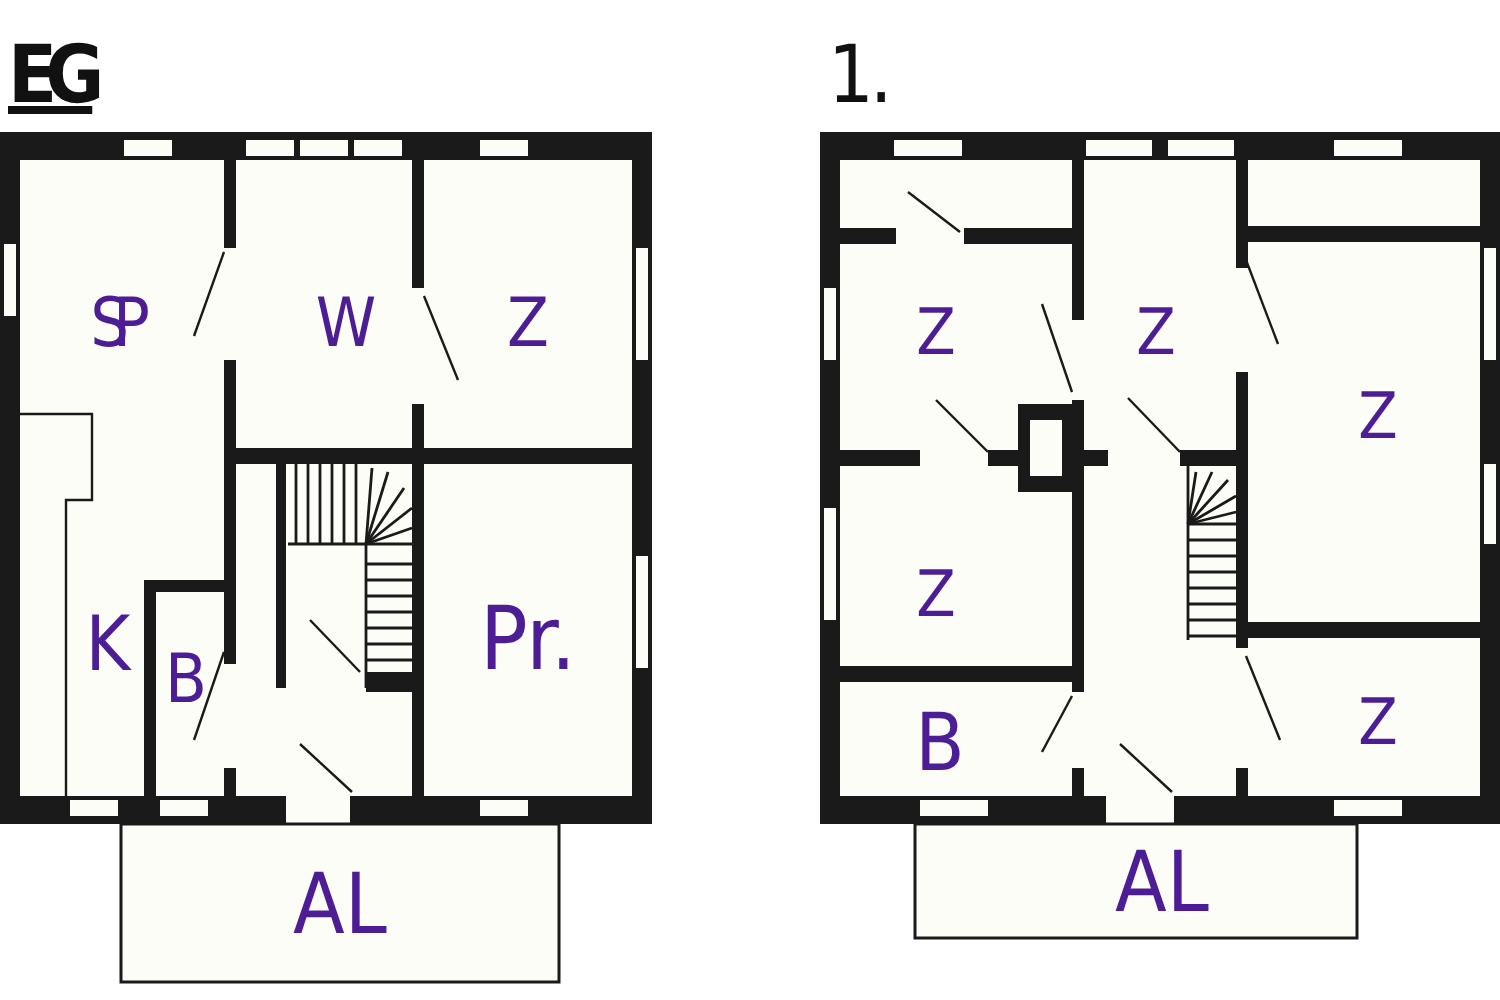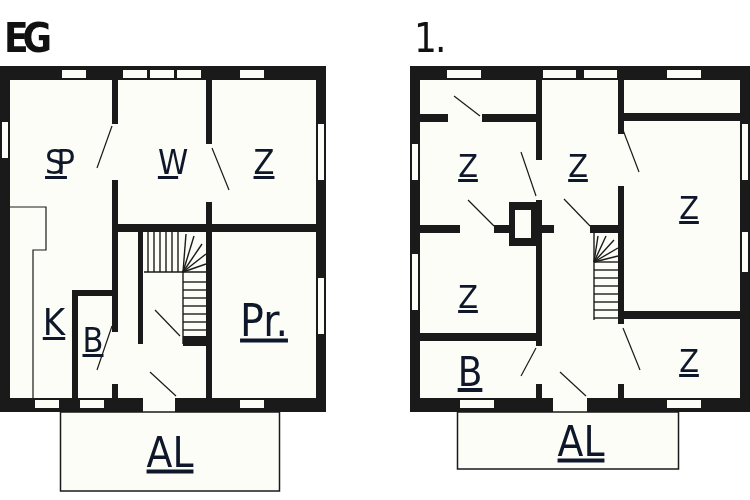--- a/index.html
+++ b/index.html
@@ -1,18 +1,18 @@
 <!DOCTYPE html>
 <html><head>
 <meta charset="utf-8">
 <style>
   html, body { margin:0; padding:0; background:#ffffff; }
   body { width:750px; height:500px; position:relative; overflow:hidden; font-family:"DejaVu Sans Condensed","DejaVu Sans", sans-serif; }
   .floor-title { position:absolute; font-size:40px; line-height:40px; color:#111; letter-spacing:-2px; }
-  .label { position:absolute; color:#0f172a; transform:translate(-50%,-50%); white-space:nowrap;text-decoration:underline; }
+  .label { position:absolute; color:#4c1d95; transform:translate(-50%,-50%); white-space:nowrap; }
   svg { position:absolute; left:0; top:0; }
 </style>
 </head>
 <body>
 
 <svg width="750" height="500" viewBox="0 0 750 500">
   <g fill="#fdfdf8" stroke="none">
     <rect x="0" y="66" width="326" height="346"></rect>
     <rect x="410" y="66" width="340" height="346"></rect>
   </g>
@@ -152,21 +152,21 @@
     <line x1="564" y1="199" x2="590" y2="226"></line>
     <line x1="623" y1="130" x2="639" y2="172"></line>
     <line x1="521" y1="376" x2="536" y2="348"></line>
     <line x1="623" y1="328" x2="640" y2="370"></line>
     <line x1="560" y1="372" x2="586" y2="396"></line>
   </g>
 
   <rect x="457.5" y="412" width="221" height="57" fill="#fdfdf8" stroke="#1a1a1a" stroke-width="1.5"></rect>
 </svg>
 
-<div class="floor-title" style="left:4px; top:18px; font-weight:bold; letter-spacing:-6px;">EG</div>
+<div class="floor-title" style="left:4px; top:18px; font-weight:bold; letter-spacing:-6px;text-decoration:underline;">EG</div>
 <div class="floor-title" style="left:414px; top:18px;">1.</div>
 
 <div class="label" style="left:56px; top:162px; font-size:34px; letter-spacing:-8px;">SP</div>
 <div class="label" style="left:168px; top:162px; font-size:34px; letter-spacing:-10px;">W</div>
 <div class="label" style="left:264px; top:162px; font-size:34px;">Z</div>
 <div class="label" style="left:54px; top:322px; font-size:38px;">K</div>
 <div class="label" style="left:93px; top:340px; font-size:34px;">B</div>
 <div class="label" style="left:264px; top:320px; font-size:44px;">Pr.</div>
 <div class="label" style="left:170px; top:452px; font-size:42px;">AL</div>
 

